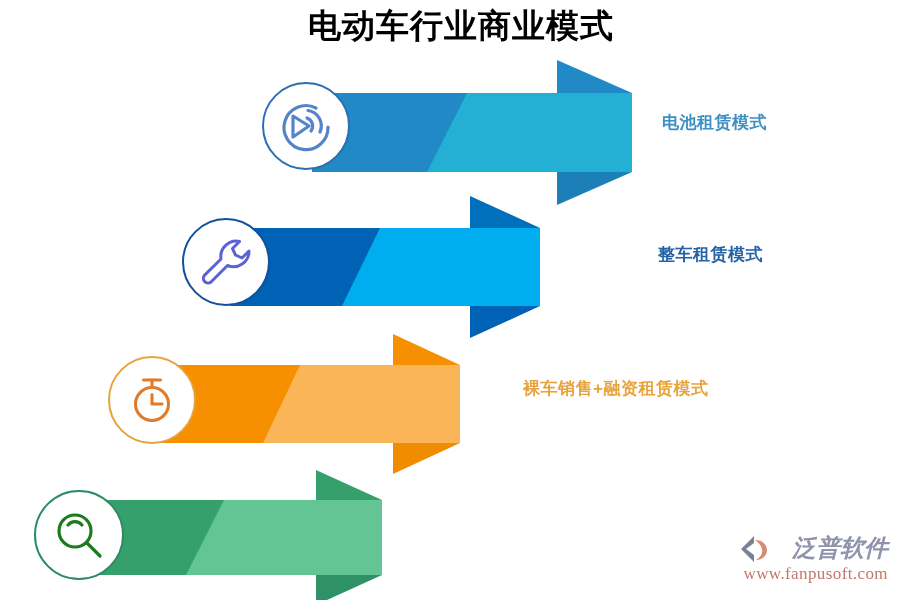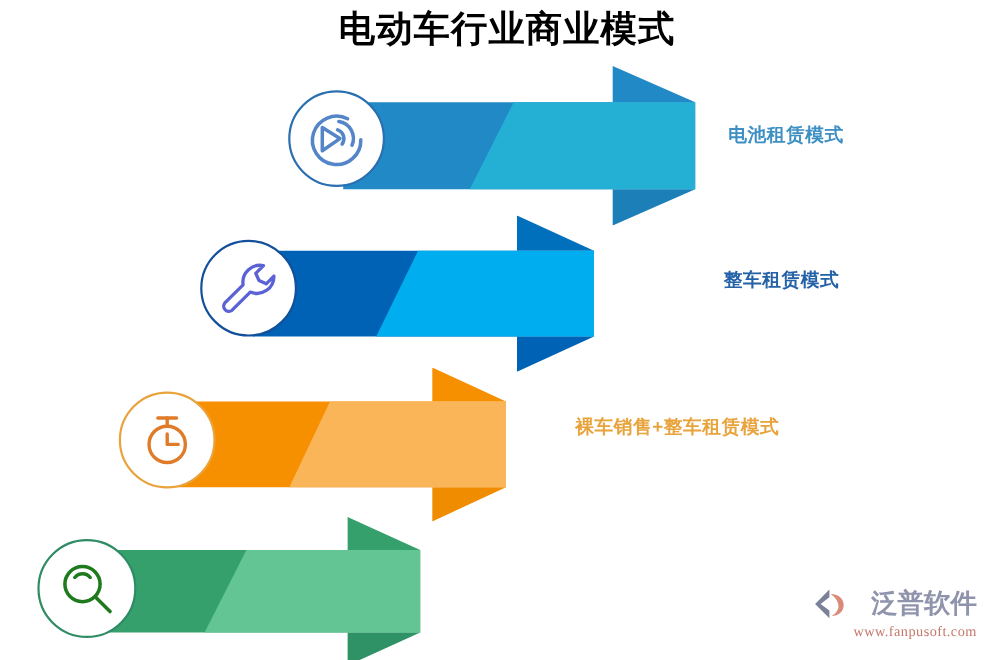--- a/index.html
+++ b/index.html
@@ -74,39 +74,40 @@
   
   .watermark {
     position: absolute;
     right: 12px;
     bottom: 8px;
     width: 150px;
     height: 58px;
   }
   .wm-row {
     display: flex;
-    align-items: center;
+    align-items: flex-start;
     justify-content: flex-end;
     gap: 20px;
+    font-style: italic;
   }
   .wm-mark {
     width: 34px;
     height: 30px;
     flex: 0 0 auto;
   }
   .wm-name {
     font-size: 24px;
     font-weight: bold;
     color: #8f93ab;
     letter-spacing: 0px;
     line-height: 28px;
   }
   .wm-url {
     text-align: right;
-    font-size: 13px;
+    font-size: 17px;
     color: #c4776b;
     letter-spacing: 0.4px;
     line-height: 18px;
     margin-top: 1px;
     font-family: "Liberation Serif", "DejaVu Serif", serif;
   }
 </style>
 </head>
 <body style="background: rgb(255, 255, 255);">
 
@@ -176,21 +177,21 @@
       <svg width="52" height="52" viewBox="0 0 52 52">
         <g fill="none" stroke-width="3.1" stroke-linecap="round" stroke-linejoin="round">
           <circle id="r3-ic1" cx="26" cy="30" r="16.5" stroke="#e07b2a"></circle>
           <path id="r3-ic2" d="M26 13.5 L26 6" stroke="#e07b2a"></path>
           <path id="r3-ic3" d="M17.5 6 L34.5 6" stroke="#e07b2a"></path>
           <path id="r3-ic4" d="M26 20.5 L26 30 L36 30" stroke="#e07b2a"></path>
         </g>
       </svg>
     </div>
 
-    <div class="row-label" id="r3-label" style="left: 415px; top: 44px; color: rgb(232, 163, 61);">裸车销售+整车租赁模式</div>
+    <div class="row-label" id="r3-label" style="left: 415px; top: 44px; color: rgb(232, 163, 61);">裸车销售+融资租赁模式</div>
   </div>
 
   <div class="row" id="row-4" style="left:34px; top:470px; width:860px; height:135px;">
     <svg class="arrow-svg" width="400" height="135" viewBox="0 0 400 135">
       <polygon id="r4-foldtop" points="282,0 348,30 282,30" fill="#36a06c"></polygon>
       <polygon id="r4-foldbot" points="282,105 348,105 282,135" fill="#2f9266"></polygon>
       <polygon id="r4-base" points="44,30 348,30 348,105 44,105" fill="#36a06c"></polygon>
       <polygon id="r4-overlay" points="190,30 348,30 348,105 152,105" fill="#62c593"></polygon>
     </svg>
 

